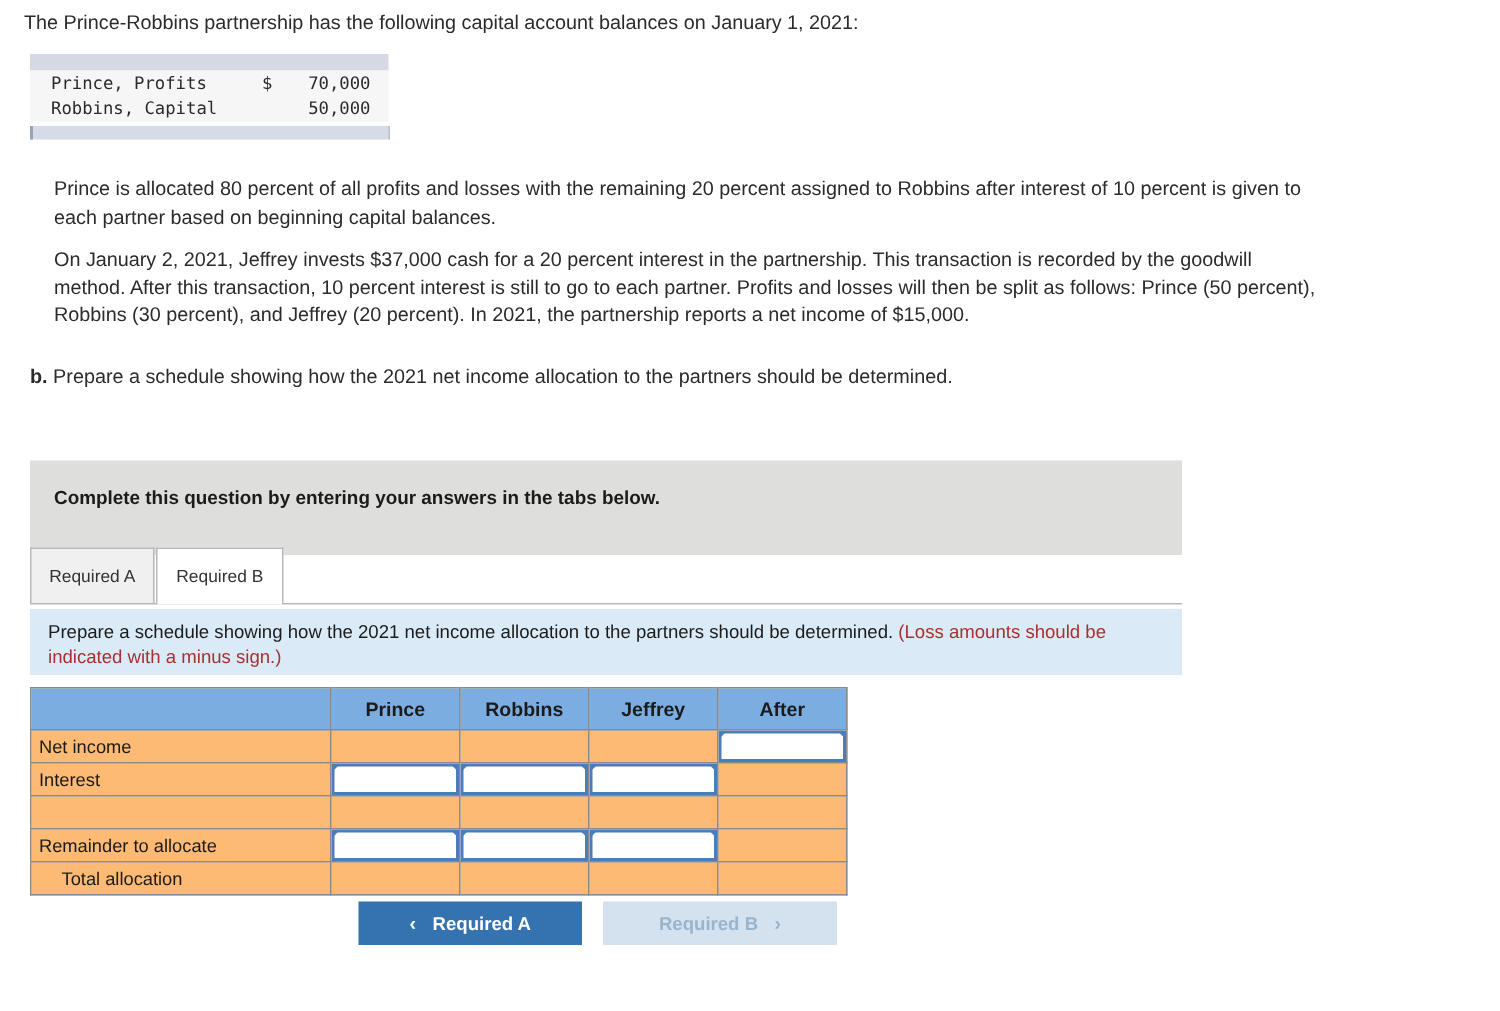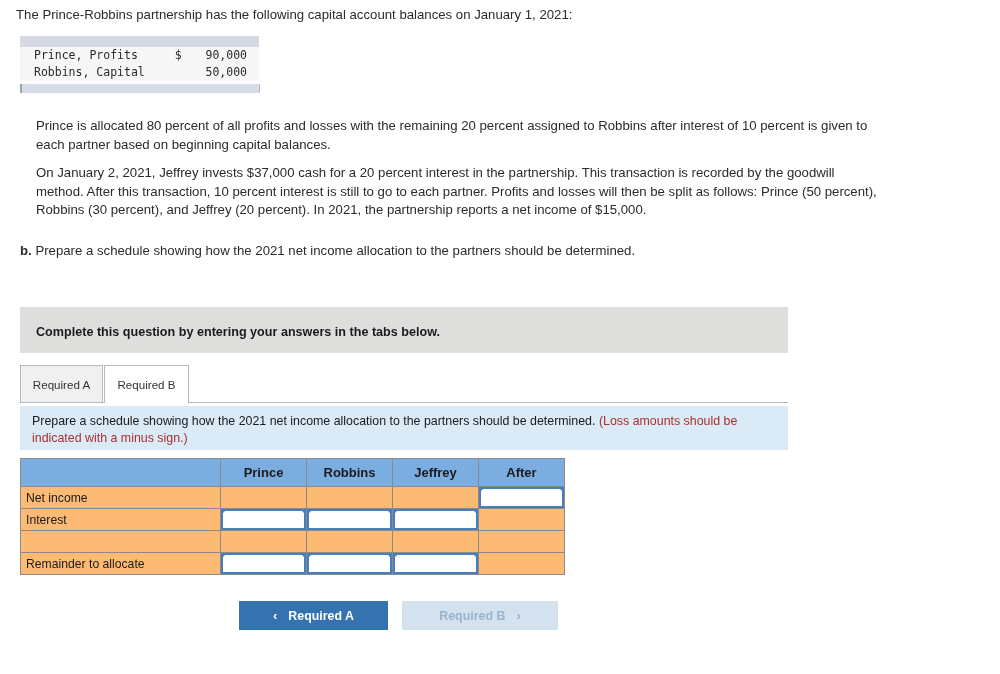--- a/index.html
+++ b/index.html
@@ -88,21 +88,21 @@
     color: #2b2b2b;
   }
   .req-list .k { font-weight: bold; }
 
   
   .banner {
     position: absolute;
     left: 20px;
     top: 307px;
     width: 768px;
-    height: 46px;
+    height: 63px;
     background: #dededd;
   }
   .banner-text {
     position: absolute;
     left: 16px;
     top: 0;
     height: 49px;
     display: flex;
     align-items: center;
     font-size: 12.6px;
@@ -268,21 +268,21 @@
 <div class="intro">The Prince-Robbins partnership has the following capital account balances on January 1, 2021:</div>
 
 <table class="cap-table">
   <tbody>
       <tr class="bar-top">
         <td colspan="3"></td>
       </tr>
   <tr class="data">
     <td class="lbl">Prince, Profits</td>
     <td class="cur">$</td>
-    <td class="amt">90,000</td>
+    <td class="amt">70,000</td>
   </tr>
   <tr class="data">
     <td class="lbl">Robbins, Capital</td>
     <td class="cur"></td>
     <td class="amt">50,000</td>
   </tr>
 </tbody>
   </table>
 <div class="cap-bottom-bar"></div>
 
@@ -386,20 +386,35 @@
       <td>
           <div class="cellbox input"></div>
         </td>
       <td>
           <div class="cellbox input"></div>
         </td>
       <td>
           <div class="cellbox"></div>
         </td>
     </tr>
+    <tr>
+      <td class="rowlabel indent">Total allocation</td>
+      <td>
+          <div class="cellbox"></div>
+        </td>
+      <td>
+          <div class="cellbox"></div>
+        </td>
+      <td>
+          <div class="cellbox"></div>
+        </td>
+      <td>
+          <div class="cellbox"></div>
+        </td>
+    </tr>
   </tbody>
 </table>
 
 <div class="navbar">
   <div class="btn btn-prev">
     <span class="chev">‹</span>
     <span>Required A</span>
   </div>
   <div class="btn btn-next">
     <span>Required B</span>

